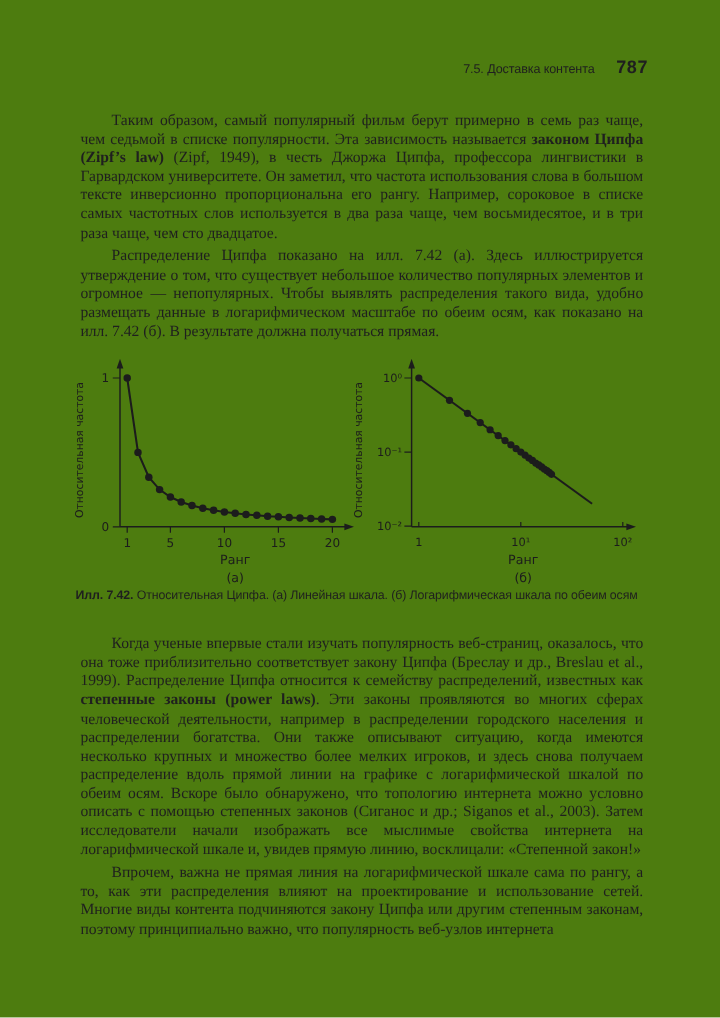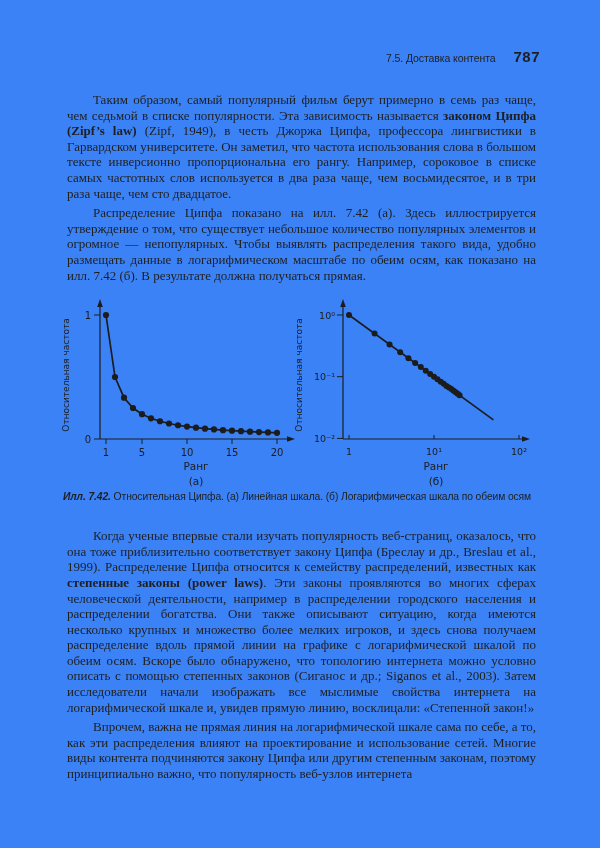--- a/index.html
+++ b/index.html
@@ -1,18 +1,18 @@
 <!DOCTYPE html>
 <html><head>
 <meta charset="utf-8">
 <style>
   html,body{margin:0;padding:0;background:#ffffff;}
   .page{
     width:600px;height:848px;position:relative;overflow:hidden;
-    background:#3b82f6;color:#1f1f1f;
+    background:#4d7c0f;color:#1f1f1f;
     font-family:"Liberation Serif",serif;
   }
   .running-head{
     position:absolute;top:48px;left:63px;width:477px;
     text-align:right;font-family:"Liberation Sans",sans-serif;
     white-space:nowrap;
   }
   .rh-section{font-size:10.5px;letter-spacing:-0.1px;}
   .rh-num{font-size:15px;font-weight:bold;margin-left:18px;letter-spacing:0.5px;}
   .column{position:absolute;top:88px;left:63px;width:477px;}
@@ -23,21 +23,21 @@
   .body-par b{font-weight:bold;}
   .fig{margin:14px 0 26px 0;}
   .charts{position:relative;height:190px;}
   .chart{position:absolute;top:0;display:block;}
   .chart-a{left:-5px;}
   .chart-b{left:228px;}
   .caption{
     margin-top:4px;font-family:"Liberation Sans",sans-serif;
     font-size:10.3px;letter-spacing:-0.1px;color:#1f1f1f;
   }
-  .cap-label{font-weight:bold;font-style:italic;}
+  .cap-label{font-weight:bold;}
 </style>
 </head>
 <body>
 
 <div class="page">
 
   <header class="running-head">
     <span class="rh-section">7.5. Доставка контента</span><span class="rh-num">787</span>
   </header>
 
@@ -137,16 +137,16 @@
           </svg>
       </div>
       <figcaption class="caption">
         <span class="cap-label">Илл. 7.42.</span>
         <span class="cap-text">Относительная Ципфа. (а) Линейная шкала. (б) Логарифмическая шкала по обеим осям</span>
       </figcaption>
     </figure>
 
     <p class="body-par"><span>Когда ученые впервые стали изучать популярность веб-страниц, оказалось, что она тоже приблизительно соответствует закону Ципфа (Бреслау и др., Breslau et al., 1999). Распределение Ципфа относится к семейству распределений, известных как </span><b>степенные законы (power laws)</b><span>. Эти законы проявляются во многих сферах человеческой деятельности, например в распределении городского населения и распределении богатства. Они также описывают ситуацию, когда имеются несколько крупных и множество более мелких игроков, и здесь снова получаем распределение вдоль прямой линии на графике с логарифмической шкалой по обеим осям. Вскоре было обнаружено, что топологию интернета можно условно описать с помощью степенных законов (Сиганос и др.; Siganos et al., 2003). Затем исследователи начали изображать все мыслимые свойства интернета на логарифмической шкале и, увидев прямую линию, восклицали: «Степенной закон!»</span></p>
 
-    <p class="body-par"><span>Впрочем, важна не прямая линия на логарифмической шкале сама по себе, а то, как эти распределения влияют на проектирование и использование сетей. Многие виды контента подчиняются закону Ципфа или другим степенным законам, поэтому принципиально важно, что популярность веб-узлов интернета</span></p>
+    <p class="body-par"><span>Впрочем, важна не прямая линия на логарифмической шкале сама по рангу, а то, как эти распределения влияют на проектирование и использование сетей. Многие виды контента подчиняются закону Ципфа или другим степенным законам, поэтому принципиально важно, что популярность веб-узлов интернета</span></p>
 
   </main>
 </div>
 
 </body></html>

